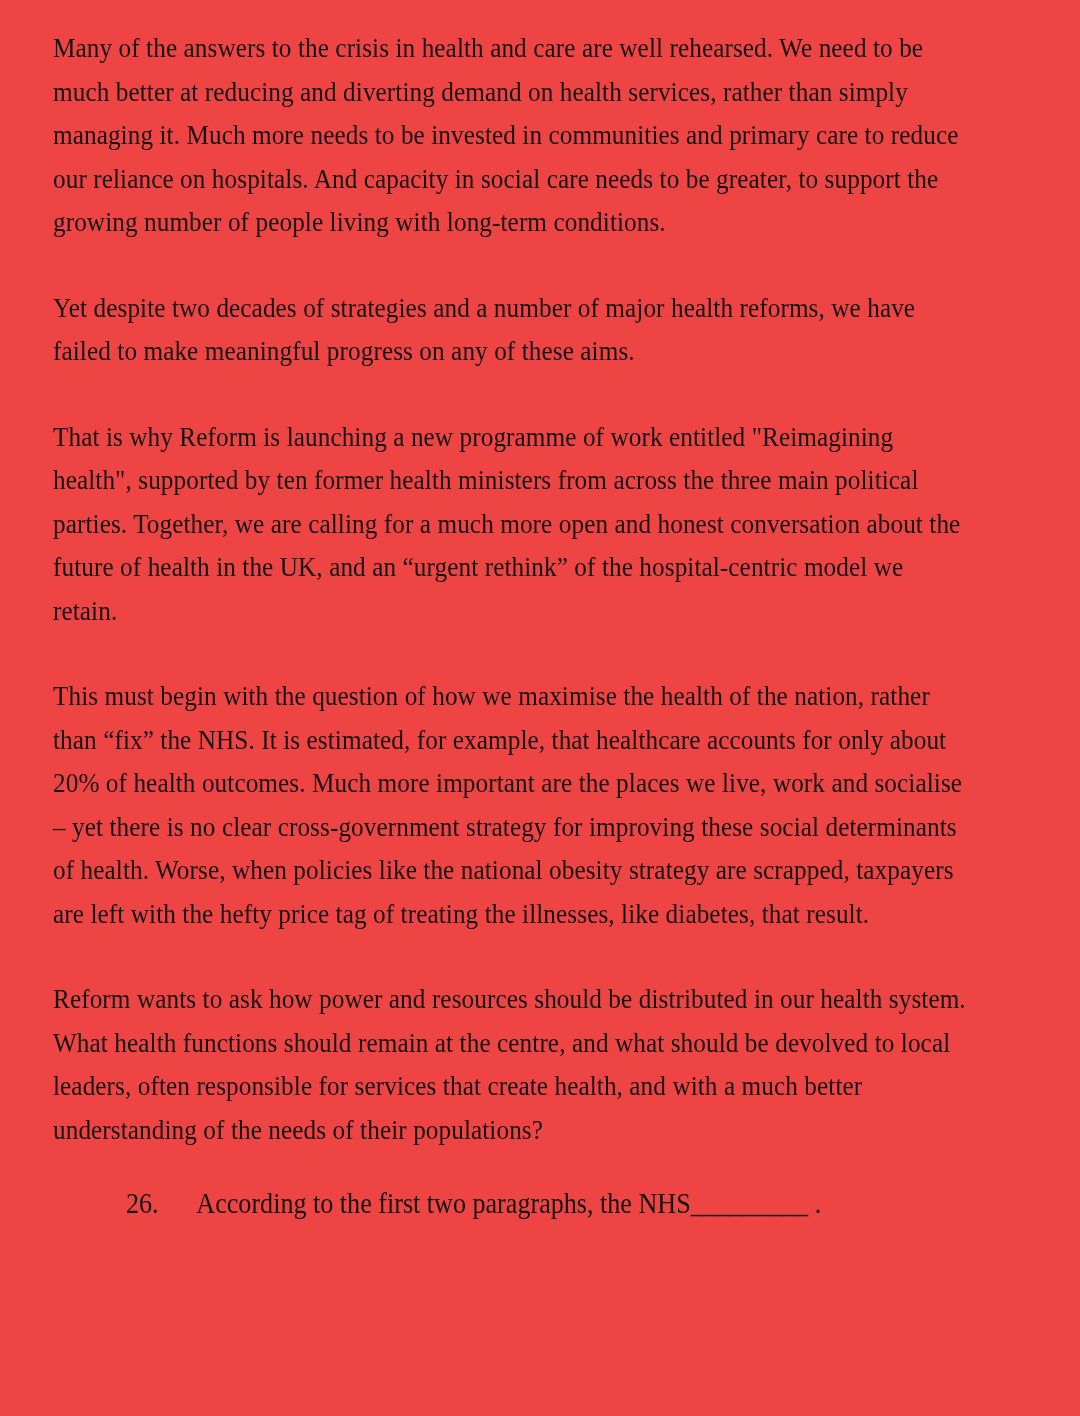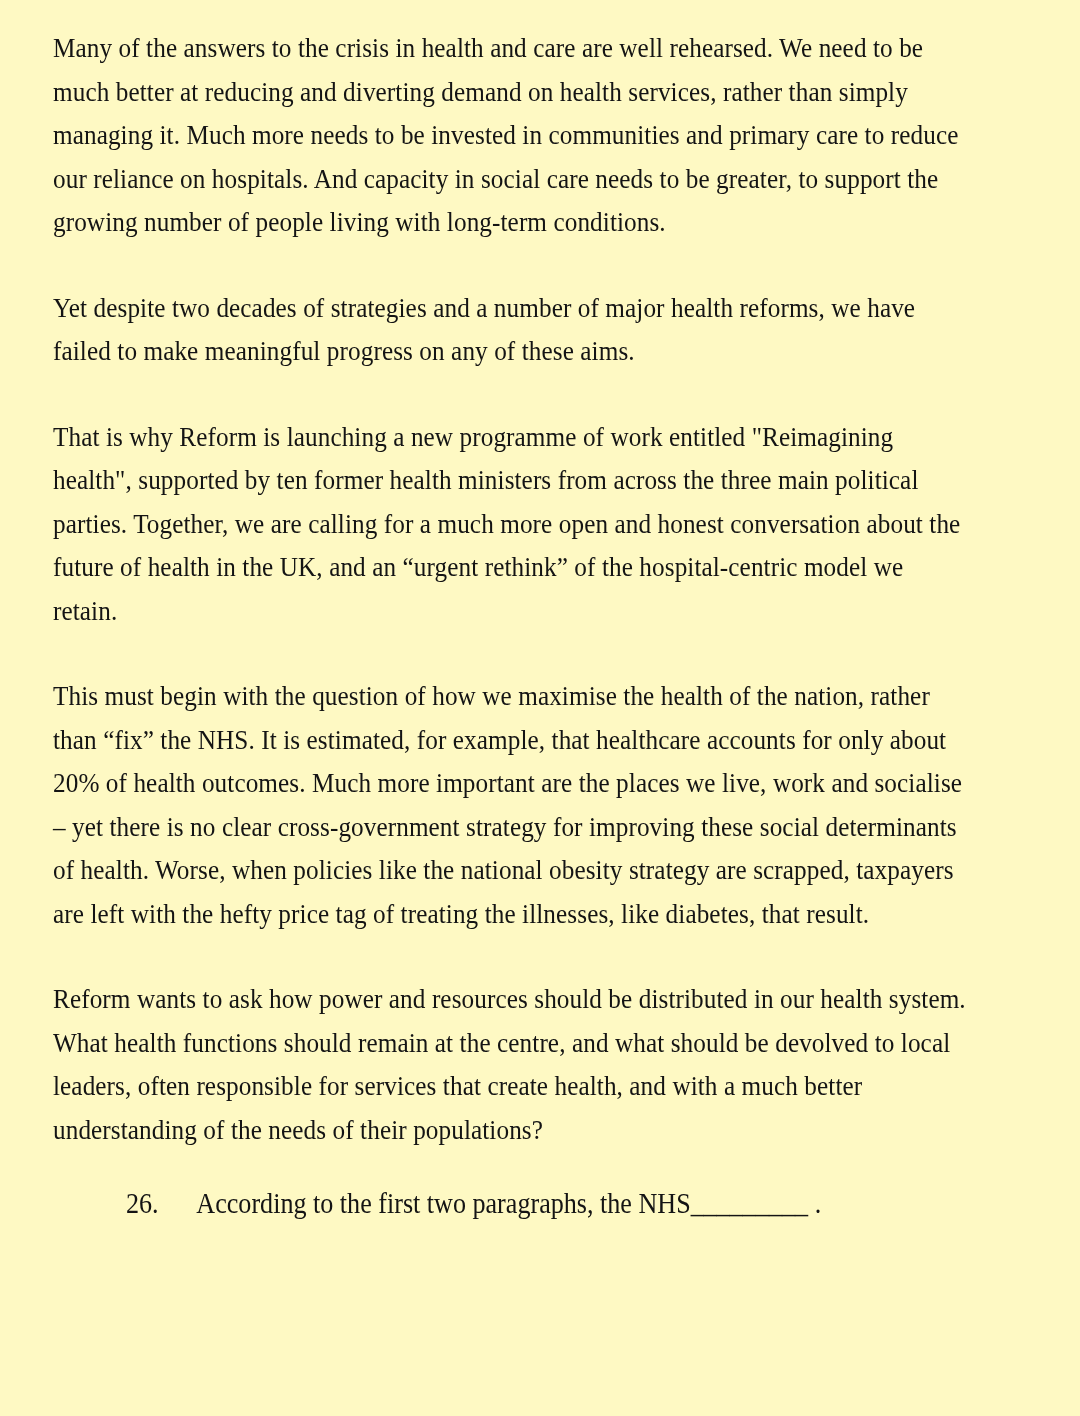--- a/index.html
+++ b/index.html
@@ -4,21 +4,21 @@
 <style>
   html, body {
     margin: 0;
     padding: 0;
     background: #ffffff;
   }
   .page {
     position: relative;
     width: 1080px;
     height: 1416px;
-    background: #fef9c3;
+    background: #ef4444;
     overflow: hidden;
     box-sizing: border-box;
     padding: 26px 0 0 53px;
     font-family: "Liberation Serif", "DejaVu Serif", serif;
     color: #141414;
   }
   
   .scale-wrap {
     width: 1200px;
     transform: scaleX(0.9);

